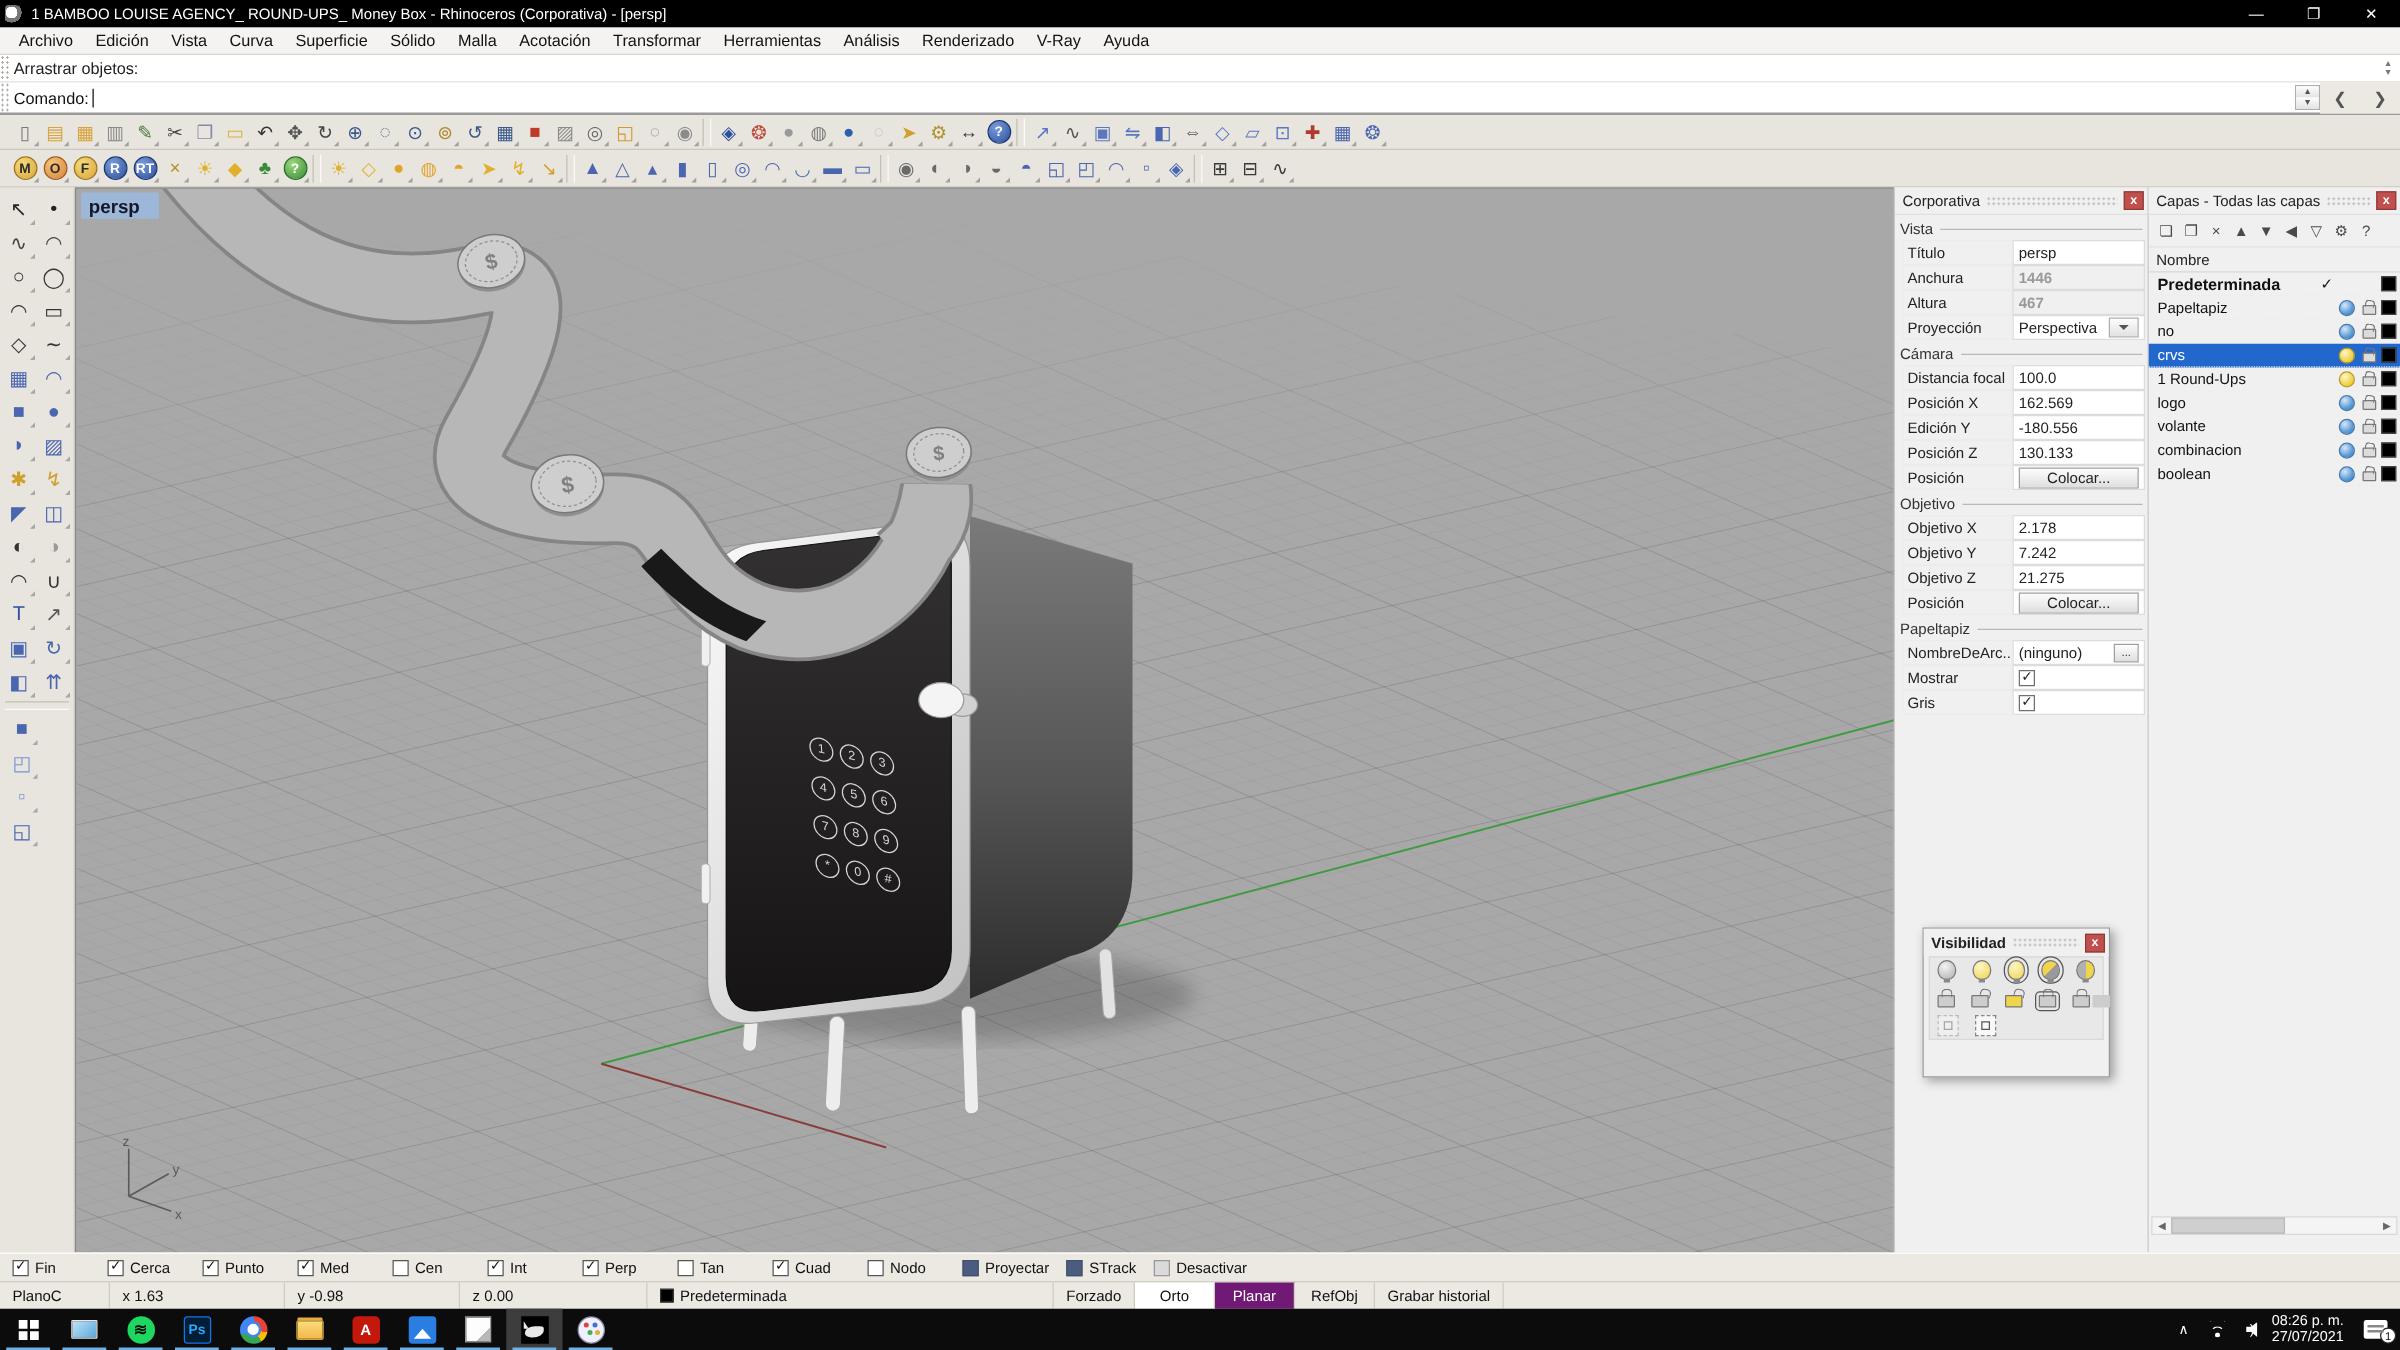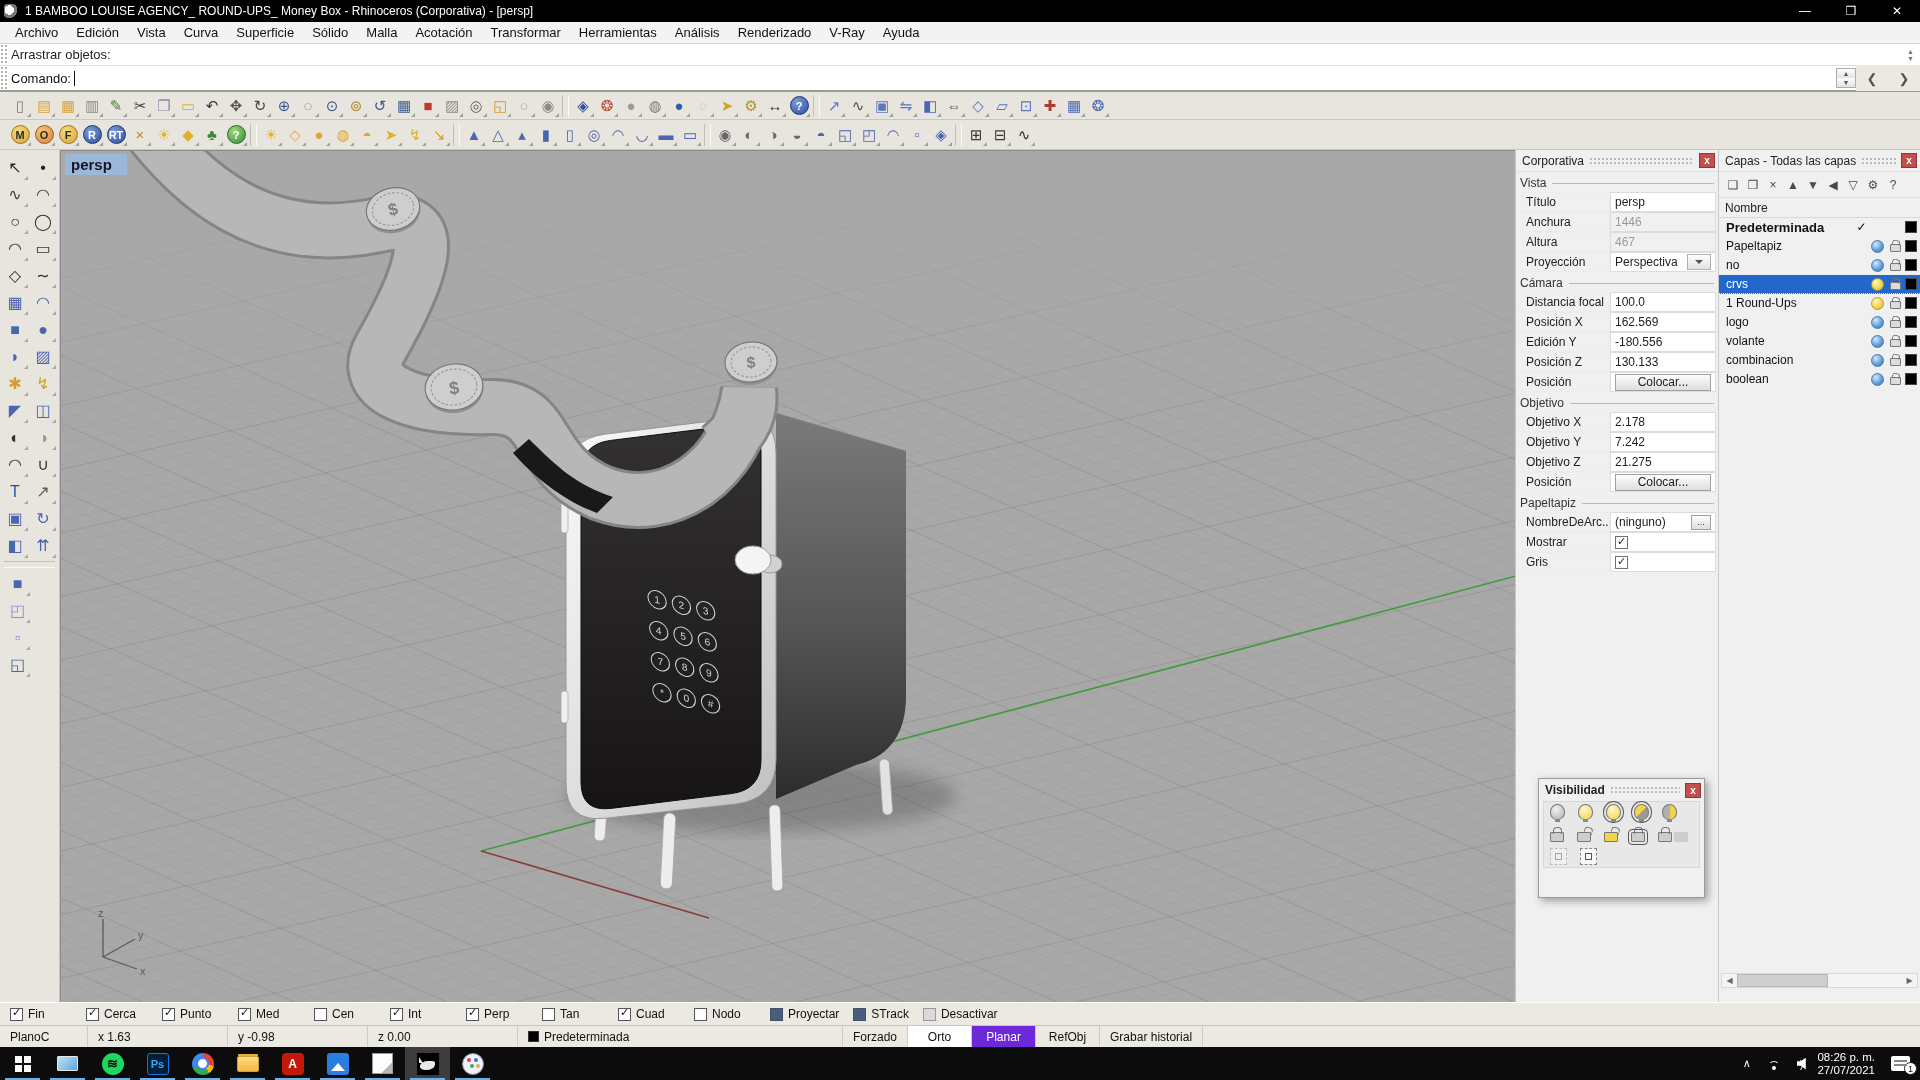--- a/index.html
+++ b/index.html
@@ -65,21 +65,21 @@
   #layers-panel { width:202px; }
   .phead { height:22px; display:flex; align-items:center; padding:0 3px 0 6px; font-size:12px; color:#222; background:#f0f0f0; border-bottom:1px solid #e0e0e0; }
   .dots { flex:1; height:8px; margin:0 5px; background-image:radial-gradient(#bcbcbc 1px, transparent 1px); background-size:4px 4px; }
   .xbtn { width:16px; height:15px; background:#c0504d; border:1px solid #8f3a38; color:#fff; font-size:10px; font-weight:bold; display:flex; align-items:center; justify-content:center; }
   .psec { display:flex; align-items:center; font-size:12px; color:#333; padding:4px 4px 2px 4px; }
   .psec i { flex:1; border-top:1px solid #b8b8b8; margin-left:6px; }
   .prow { display:flex; height:20px; font-size:12px; padding:0 2px 0 6px; }
   .plab { width:88px; color:#222; display:flex; align-items:center; padding-left:3px; border:1px solid #ececec; background:#f0f0f0; overflow:hidden; white-space:nowrap; }
   .pval { flex:1; background:#fff; border:1px solid #dcdcdc; display:flex; align-items:center; padding:0 4px; color:#222; overflow:hidden; }
   .pv-dd, .pv-btn, .pv-chk, .pv-browse { display:none; }
-  .k-dis .pval { background:#f0f0f0; color:#9a9a9a; }
+  .k-dis .pval { background:#f0f0f0; color:#9a9a9a;font-weight:bold; }
   .k-dd .pv-dd { display:flex; margin-left:auto; width:24px; height:16px; background:linear-gradient(#fdfdfd,#e2e2e2); border:1px solid #b0b0b0; align-items:center; justify-content:center; }
   .k-dd .pv-dd::after { content:""; border-left:4px solid transparent; border-right:4px solid transparent; border-top:4px solid #555; }
   .k-btn .pv-btn { display:block; flex:1; text-align:center; background:linear-gradient(#fdfdfd,#dedede); border:1px solid #a0a0a0; font-size:12px; line-height:15px; height:17px; }
   .k-chk .pv-chk { display:block; width:13px; height:13px; border:1px solid #707070; background:#fff; position:relative; }
   .k-chk .pv-chk::after { content:"\2713"; position:absolute; left:1px; top:-2px; font-size:11px; color:#222; }
   .k-file .pv-browse { display:block; margin-left:auto; width:20px; height:15px; border:1px solid #a0a0a0; background:linear-gradient(#fdfdfd,#dedede); font-size:9px; text-align:center; line-height:13px; color:#333; }
 
   
   .ltools { height:26px; display:flex; align-items:center; padding:0 4px; border-bottom:1px solid #e0e0e0; }
   .ltool { width:20px; height:20px; display:flex; align-items:center; justify-content:center; font-size:12px; color:#4a4a4a; }
@@ -97,21 +97,21 @@
   .llock { width:11px; height:8px; background:#dcdcdc; border:1px solid #777; border-radius:1px; position:relative; margin:3px 4px 0 4px; flex:0 0 auto; visibility:hidden; }
   .llock::before { content:""; position:absolute; top:-5px; left:1px; width:6px; height:5px; border:1.4px solid #777; border-bottom:none; border-radius:3px 3px 0 0; transform:rotate(10deg); }
   .llock.show { visibility:visible; }
   .lswatch { width:12px; height:12px; border:1px solid #444; flex:0 0 auto; }
   .hscroll { position:absolute; bottom:14px; left:2px; right:2px; height:15px; background:#f4f4f4; border:1px solid #d8d8d8; display:flex; align-items:stretch; }
   .hscroll .sb { width:15px; display:flex; align-items:center; justify-content:center; font-size:8px; color:#666; }
   .hscroll .track { flex:1; position:relative; }
   .hscroll .thumb { position:absolute; left:0; top:0; bottom:0; width:55%; background:#cfcfcf; border:1px solid #b8b8b8; }
 
   
-  #vis-panel { position:absolute; left:1538px; top:742px; width:167px; height:120px; background:#f0f0f0; border:1px solid #9a9a9a; box-shadow:3px 3px 8px rgba(0,0,0,.35); z-index:5;margin-top:36px; }
+  #vis-panel { position:absolute; left:1538px; top:742px; width:150px; height:120px; background:#f0f0f0; border:1px solid #9a9a9a; box-shadow:3px 3px 8px rgba(0,0,0,.35); z-index:5; }
   #vis-panel .phead { border-bottom:none; }
   #vis-panel .phead b { font-size:12px; }
   .vgridbox { padding:2px 6px; display:flex; flex-wrap:wrap; gap:6px 12px; background:#e8e8e8; margin:0 4px; border:1px solid #d8d8d8; }
   .vrow { display:flex; gap:13px; width:100%; }
   .vbulb { width:15px; height:16px; border-radius:50% 50% 46% 46%; border:1px solid #777; position:relative; background:radial-gradient(circle at 38% 30%, #f2f2f2, #b0b0b0); }
   .vbulb::after { content:""; position:absolute; left:4px; bottom:-3px; width:5px; height:3px; background:#8a8a8a; }
   .vb-yellow { background:radial-gradient(circle at 38% 30%, #fdf6c8, #f0d44a); }
   .vb-iso { background:radial-gradient(circle at 38% 30%, #fdf6c8, #f0d44a); outline:1px solid #555; outline-offset:2px; }
   .vb-half { background:linear-gradient(135deg, #f0d44a 50%, #9a9a9a 50%); outline:1px solid #555; outline-offset:2px; }
   .vb-pair { background:linear-gradient(90deg, #b0b0b0 50%, #f0d44a 50%); }
@@ -134,21 +134,21 @@
   .osbtn { display:flex; align-items:center; font-size:12px; color:#111; margin-right:14px; }
   .osbtn .sq { width:13px; height:13px; margin-right:5px; border:1px solid #44506a; }
   .osbtn.dark .sq { background:#4a5d80; }
   .osbtn.light .sq { background:#dadada; border-color:#999; }
 
   #status { position:absolute; left:0; top:1026px; width:1920px; height:21px; background:#ece9e2; display:flex; align-items:center; font-size:12px; color:#111; }
   .sseg { padding:0 10px; border-right:1px solid #cfccc4; height:100%; display:flex; align-items:center; }
   .sw { width:11px; height:11px; background:#000; border:1px solid #333; margin-right:5px; }
   .sbtn { justify-content:center; min-width:64px; }
   .sbtn.white { background:#fff; }
-  .sbtn.active { background:#6d28d9; color:#fff; }
+  .sbtn.active { background:#701a75; color:#fff; }
 
   
   #taskbar { position:absolute; left:0; top:1047px; width:1920px; height:33px; background:#0c0c0c; display:flex; align-items:stretch; }
   .tslot { width:45px; position:relative; display:flex; align-items:center; justify-content:center; }
   .tslot.act { background:#3d3d3d; }
   .uline { position:absolute; bottom:0; left:5px; right:5px; height:2px; background:#6cb2e8; }
   .tb-start::before { content:""; width:16px; height:16px; background-image:linear-gradient(#fff,#fff),linear-gradient(#fff,#fff),linear-gradient(#fff,#fff),linear-gradient(#fff,#fff); background-size:7px 7px; background-position:0 0,9px 0,0 9px,9px 9px; background-repeat:no-repeat; }
   .tb-pc::before { content:""; width:19px; height:13px; background:linear-gradient(135deg,#bfe3f7,#5aa7dd); border:1.5px solid #e8e8e8; border-radius:1px; }
   .tb-spotify i { width:22px; height:22px; border-radius:50%; background:#1ed760; color:#0a0a0a; font-size:13px; font-weight:bold; display:flex; align-items:center; justify-content:center; font-style:normal; }
   .tb-ps i { width:22px; height:22px; background:#001e36; border:1px solid #1473e6; color:#31a8ff; font-size:11px; font-weight:bold; display:flex; align-items:center; justify-content:center; border-radius:3px; font-style:normal; }

